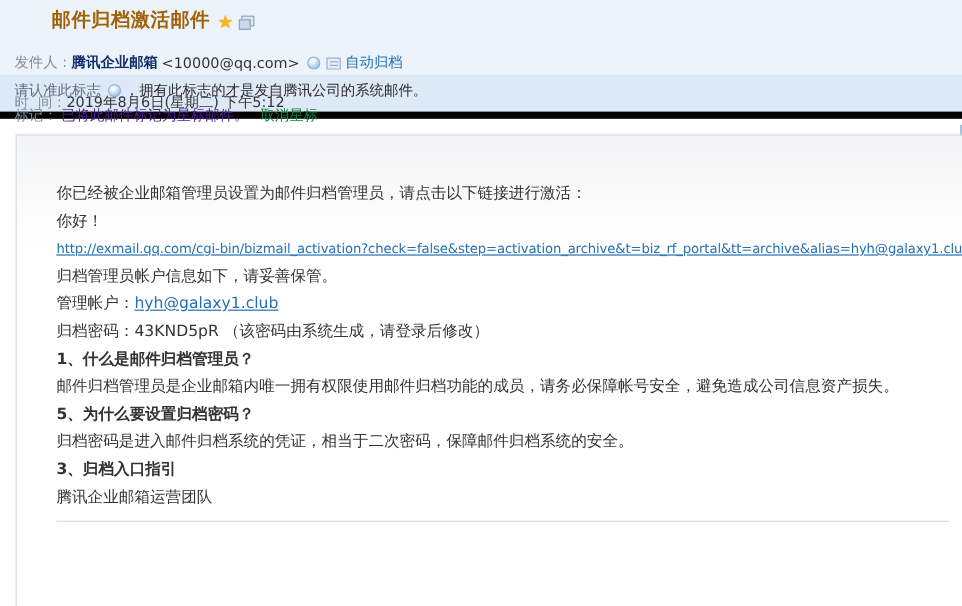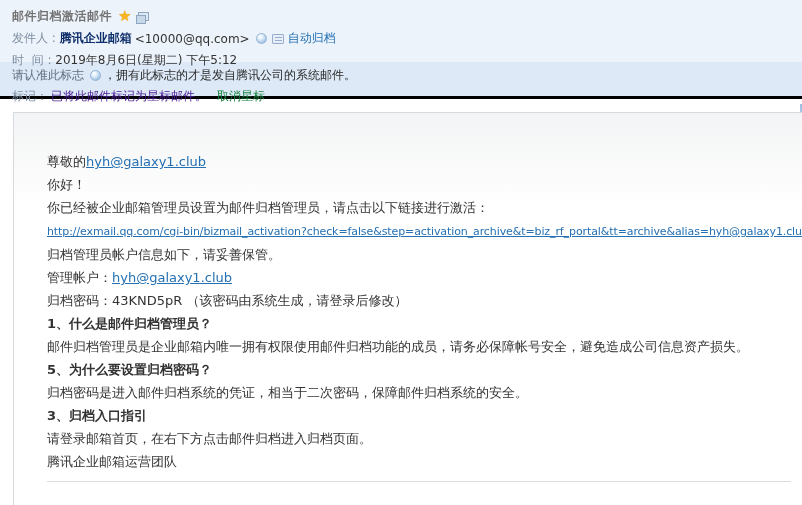--- a/index.html
+++ b/index.html
@@ -10,31 +10,31 @@
     font-family:"DejaVu Sans","Liberation Sans",sans-serif;
   }
 
   
   .mail-header {
     background:#edf3fb;
     padding:7px 12px 0 12px;
     height:62px;
   }
   .subject-row { display:flex; align-items:center; }
-  .subject { font-size:12px; font-weight:bold; color:#737373; letter-spacing:0.5px; }
+  .subject { font-size:16px; font-weight:bold; color:#a16207; letter-spacing:0.5px;margin-left:31px; }
   .star-icon { color:#f9b521; font-size:15px; margin-left:6px; cursor:pointer; text-shadow:0 0 1px #d89b10; }
   .popup-icon {
     display:inline-block; width:11px; height:9px; margin-left:7px; position:relative;
     border:1px solid #8fa6c2; background:#dfe9f4; cursor:pointer;
   }
   .popup-icon::before {
     content:""; position:absolute; left:-3px; top:2px; width:8px; height:7px;
     border:1px solid #8fa6c2; background:#c7d8ea;
   }
-  .meta-row { display:flex; align-items:center; margin-top:5px; font-size:12px; color:#333; }
+  .meta-row { display:flex; align-items:center; margin-top:16px; font-size:12px; color:#333; }
   .meta-label { color:#7e8fa3; white-space:pre; }
   .sender-name { color:#0f2f6a; font-weight:bold; }
   .sender-addr { color:#333; margin-left:3px; }
 
   .badge-icon {
     display:inline-block; width:11px; height:11px; border-radius:50%;
     border:1px solid #93b4d6; margin:0 3px 0 6px;
     background:radial-gradient(circle at 36% 30%, #f4fafe 15%, #cde1f2 45%, #8db4da 90%);
   }
   .archive-icon {
@@ -43,21 +43,21 @@
   }
   .archive-icon::before {
     content:""; position:absolute; left:2px; top:2px; width:7px; height:1px;
     background:#96add0; box-shadow:0 3px 0 #96add0;
   }
   .auto-archive-link { color:#2470b3; cursor:pointer; }
 
   
   .notice-bar {
     background:#dde9f6;
-    border-bottom:3px solid #000000;
+    border-bottom:6px solid #000000;
     padding:5px 28px 7px 12px;
     height:37px;
   }
   .notice-row { display:flex; align-items:center; font-size:12px; }
   .notice-prefix { color:#5e6e80; }
   .notice-suffix { color:#2b2b2b; }
   .tag-row { margin-top:4px; font-size:12px; display:flex; align-items:center; }
   .tag-label { color:#7e8fa3;text-align:right; }
   .tag-text { color:#4c1d95; margin-left:3px; }
   .cancel-star-link { color:#15803d; margin-left:10px; cursor:pointer; }
@@ -115,28 +115,26 @@
   <div class="tag-row">
     <span class="tag-label">标记：</span>
     <span class="tag-text">已将此邮件标记为星标邮件。</span>
     <span class="cancel-star-link">取消星标</span>
   </div>
 </div>
 
 <div class="scrollbar-sliver"></div>
 
 <div class="mail-panel">
-  <p><span>尊敬的</span><a>hyh@galaxy1.club</a></p>
+  <p>你已经被企业邮箱管理员设置为邮件归档管理员，请点击以下链接进行激活：</p>
   <p>你好！</p>
-  <p>你已经被企业邮箱管理员设置为邮件归档管理员，请点击以下链接进行激活：</p>
   <p class="url-line"><a>http://exmail.qq.com/cgi-bin/bizmail_activation?check=false&amp;step=activation_archive&amp;t=biz_rf_portal&amp;tt=archive&amp;alias=hyh@galaxy1.club</a></p>
   <p>归档管理员帐户信息如下，请妥善保管。</p>
   <p><span>管理帐户：</span><a>hyh@galaxy1.club</a></p>
   <p><span>归档密码：</span><span>43KND5pR</span><span> （该密码由系统生成，请登录后修改）</span></p>
   <p class="bold-heading">1、什么是邮件归档管理员？</p>
   <p>邮件归档管理员是企业邮箱内唯一拥有权限使用邮件归档功能的成员，请务必保障帐号安全，避免造成公司信息资产损失。</p>
   <p class="bold-heading">5、为什么要设置归档密码？</p>
   <p>归档密码是进入邮件归档系统的凭证，相当于二次密码，保障邮件归档系统的安全。</p>
   <p class="bold-heading">3、归档入口指引</p>
-  <p>请登录邮箱首页，在右下方点击邮件归档进入归档页面。</p>
   <p>腾讯企业邮箱运营团队</p>
   <hr class="divider">
 </div>
 
 </body></html>

